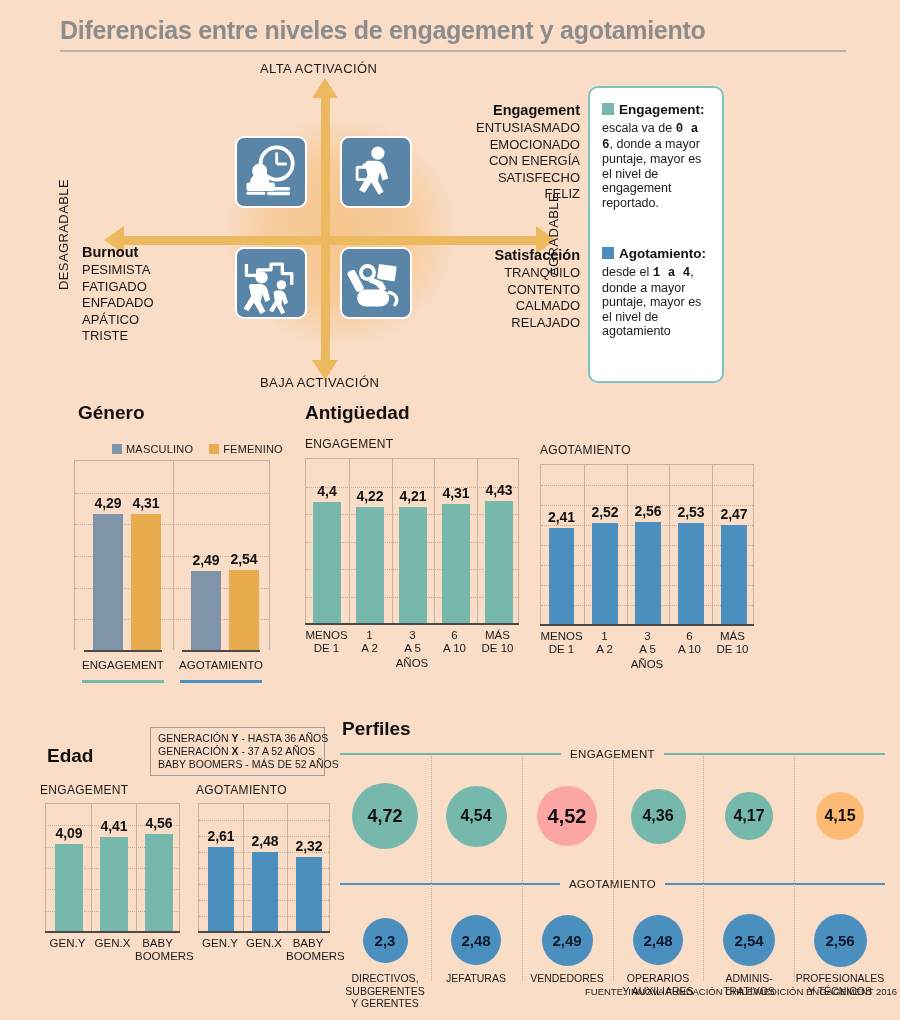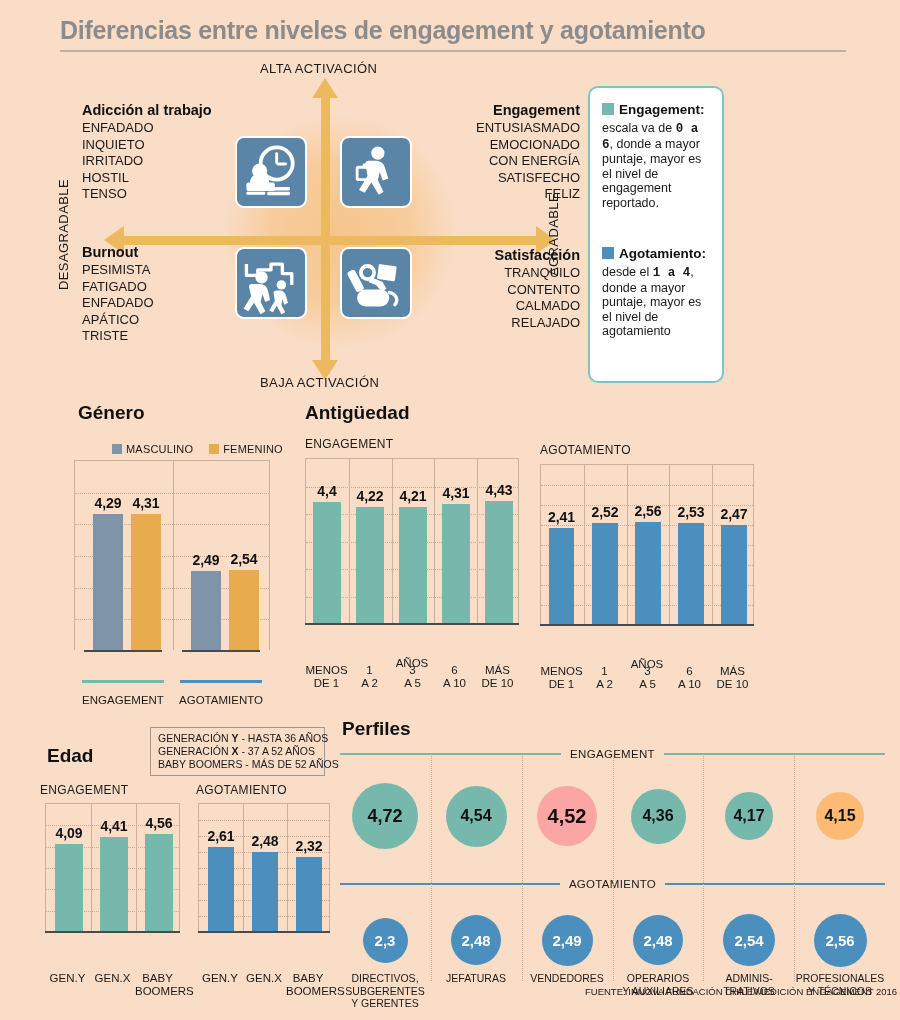--- a/index.html
+++ b/index.html
@@ -76,21 +76,21 @@
   .sub-title{position:absolute;font-size:12px;letter-spacing:.3px;color:#1a1a1a;}
 
   
   .chart{position:absolute;}
   .plot{position:absolute;box-sizing:border-box;border-left:1px solid #c9b2a0;border-top:1px solid #c9b2a0;border-right:1px solid #c9b2a0;}
   .gl{position:absolute;left:0;right:0;border-top:1px dotted #c9a98f;}
   .vsep{position:absolute;top:0;bottom:0;border-left:1px solid #c9b2a0;}
   .baseline{position:absolute;height:2px;background:#4a4a4a;}
   .bar{position:absolute;bottom:0;}
   .bar .val{position:absolute;left:50%;transform:translateX(-50%);bottom:100%;margin-bottom:3px;font-size:14px;font-weight:bold;color:#111;white-space:nowrap;}
-  .cat{position:absolute;text-align:center;font-size:11.5px;line-height:13px;color:#1a1a1a;white-space:nowrap;margin-top:35px;}
+  .cat{position:absolute;text-align:center;font-size:11.5px;line-height:13px;color:#1a1a1a;white-space:nowrap;}
   .axis-note{position:absolute;font-size:11.5px;color:#1a1a1a;}
 
   .legend-inline{position:absolute;font-size:11px;letter-spacing:.2px;color:#1a1a1a;white-space:nowrap;}
   .legend-inline .sw{display:inline-block;width:10px;height:10px;vertical-align:-1px;margin-right:4px;}
   .legend-inline .gapr{display:inline-block;width:16px;}
 
   .underline{position:absolute;height:3px;}
 
   
   #gen-key{
@@ -102,21 +102,21 @@
   #gen-key b{font-weight:bold;}
 
   
   #perfiles{position:absolute;left:340px;top:716px;width:545px;height:300px;}
   .band{position:absolute;left:0;width:545px;display:flex;align-items:center;}
   .band .line{flex:1;height:2px;}
   .band .btxt{font-size:11.5px;letter-spacing:.3px;color:#1a1a1a;padding:0 9px;white-space:nowrap;}
   .pdiv{position:absolute;top:40px;height:225px;border-left:1px dotted #c9a98f;}
   .circ{position:absolute;border-radius:50%;display:flex;align-items:center;justify-content:center;
          font-weight:bold;color:#111;}
-  .circ.blue{color:#ffffff;}
+  .circ.blue{color:#0f172a;}
   .plabel{position:absolute;text-align:center;font-size:10.5px;line-height:12.5px;color:#1a1a1a;width:100px;}
 
   #source{position:absolute;left:585px;top:986px;font-size:9.5px;color:#1a1a1a;white-space:nowrap;}
 </style>
 </head>
 <body>
 
 <div class="page">
 
   <div id="header">
@@ -183,30 +183,20 @@
         <circle cx="27" cy="25" r="7" fill="none" stroke="#fff" stroke-width="4"></circle>
         <rect x="10" y="22" width="9" height="24" rx="3" transform="rotate(-28 14 34)"></rect>
         <rect x="38" y="17" width="19" height="16" rx="1.5" transform="rotate(8 47 25)"></rect>
         <path d="M31 30l12 5 4 7-5 3-6-7-8-3z"></path>
         <rect x="16" y="43" width="34" height="18" rx="9"></rect>
         <path d="M50 46c8 2 10 8 6 13" fill="none" stroke="#fff" stroke-width="3.5" stroke-linecap="round"></path>
       </g>
         </svg>
     </div>
 
-    <div class="qblock" id="q-ad">
-      <div class="qtitle">Adicción al trabajo</div>
-      <div class="qlist">
-        <div>ENFADADO</div>
-        <div>INQUIETO</div>
-        <div>IRRITADO</div>
-        <div>HOSTIL</div>
-        <div>TENSO</div>
-      </div>
-    </div>
 
     <div class="qblock" id="q-en">
       <div class="qtitle">Engagement</div>
       <div class="qlist">
         <div>ENTUSIASMADO</div>
         <div>EMOCIONADO</div>
         <div>CON ENERGÍA</div>
         <div>SATISFECHO</div>
         <div>FELIZ</div>
       </div>

